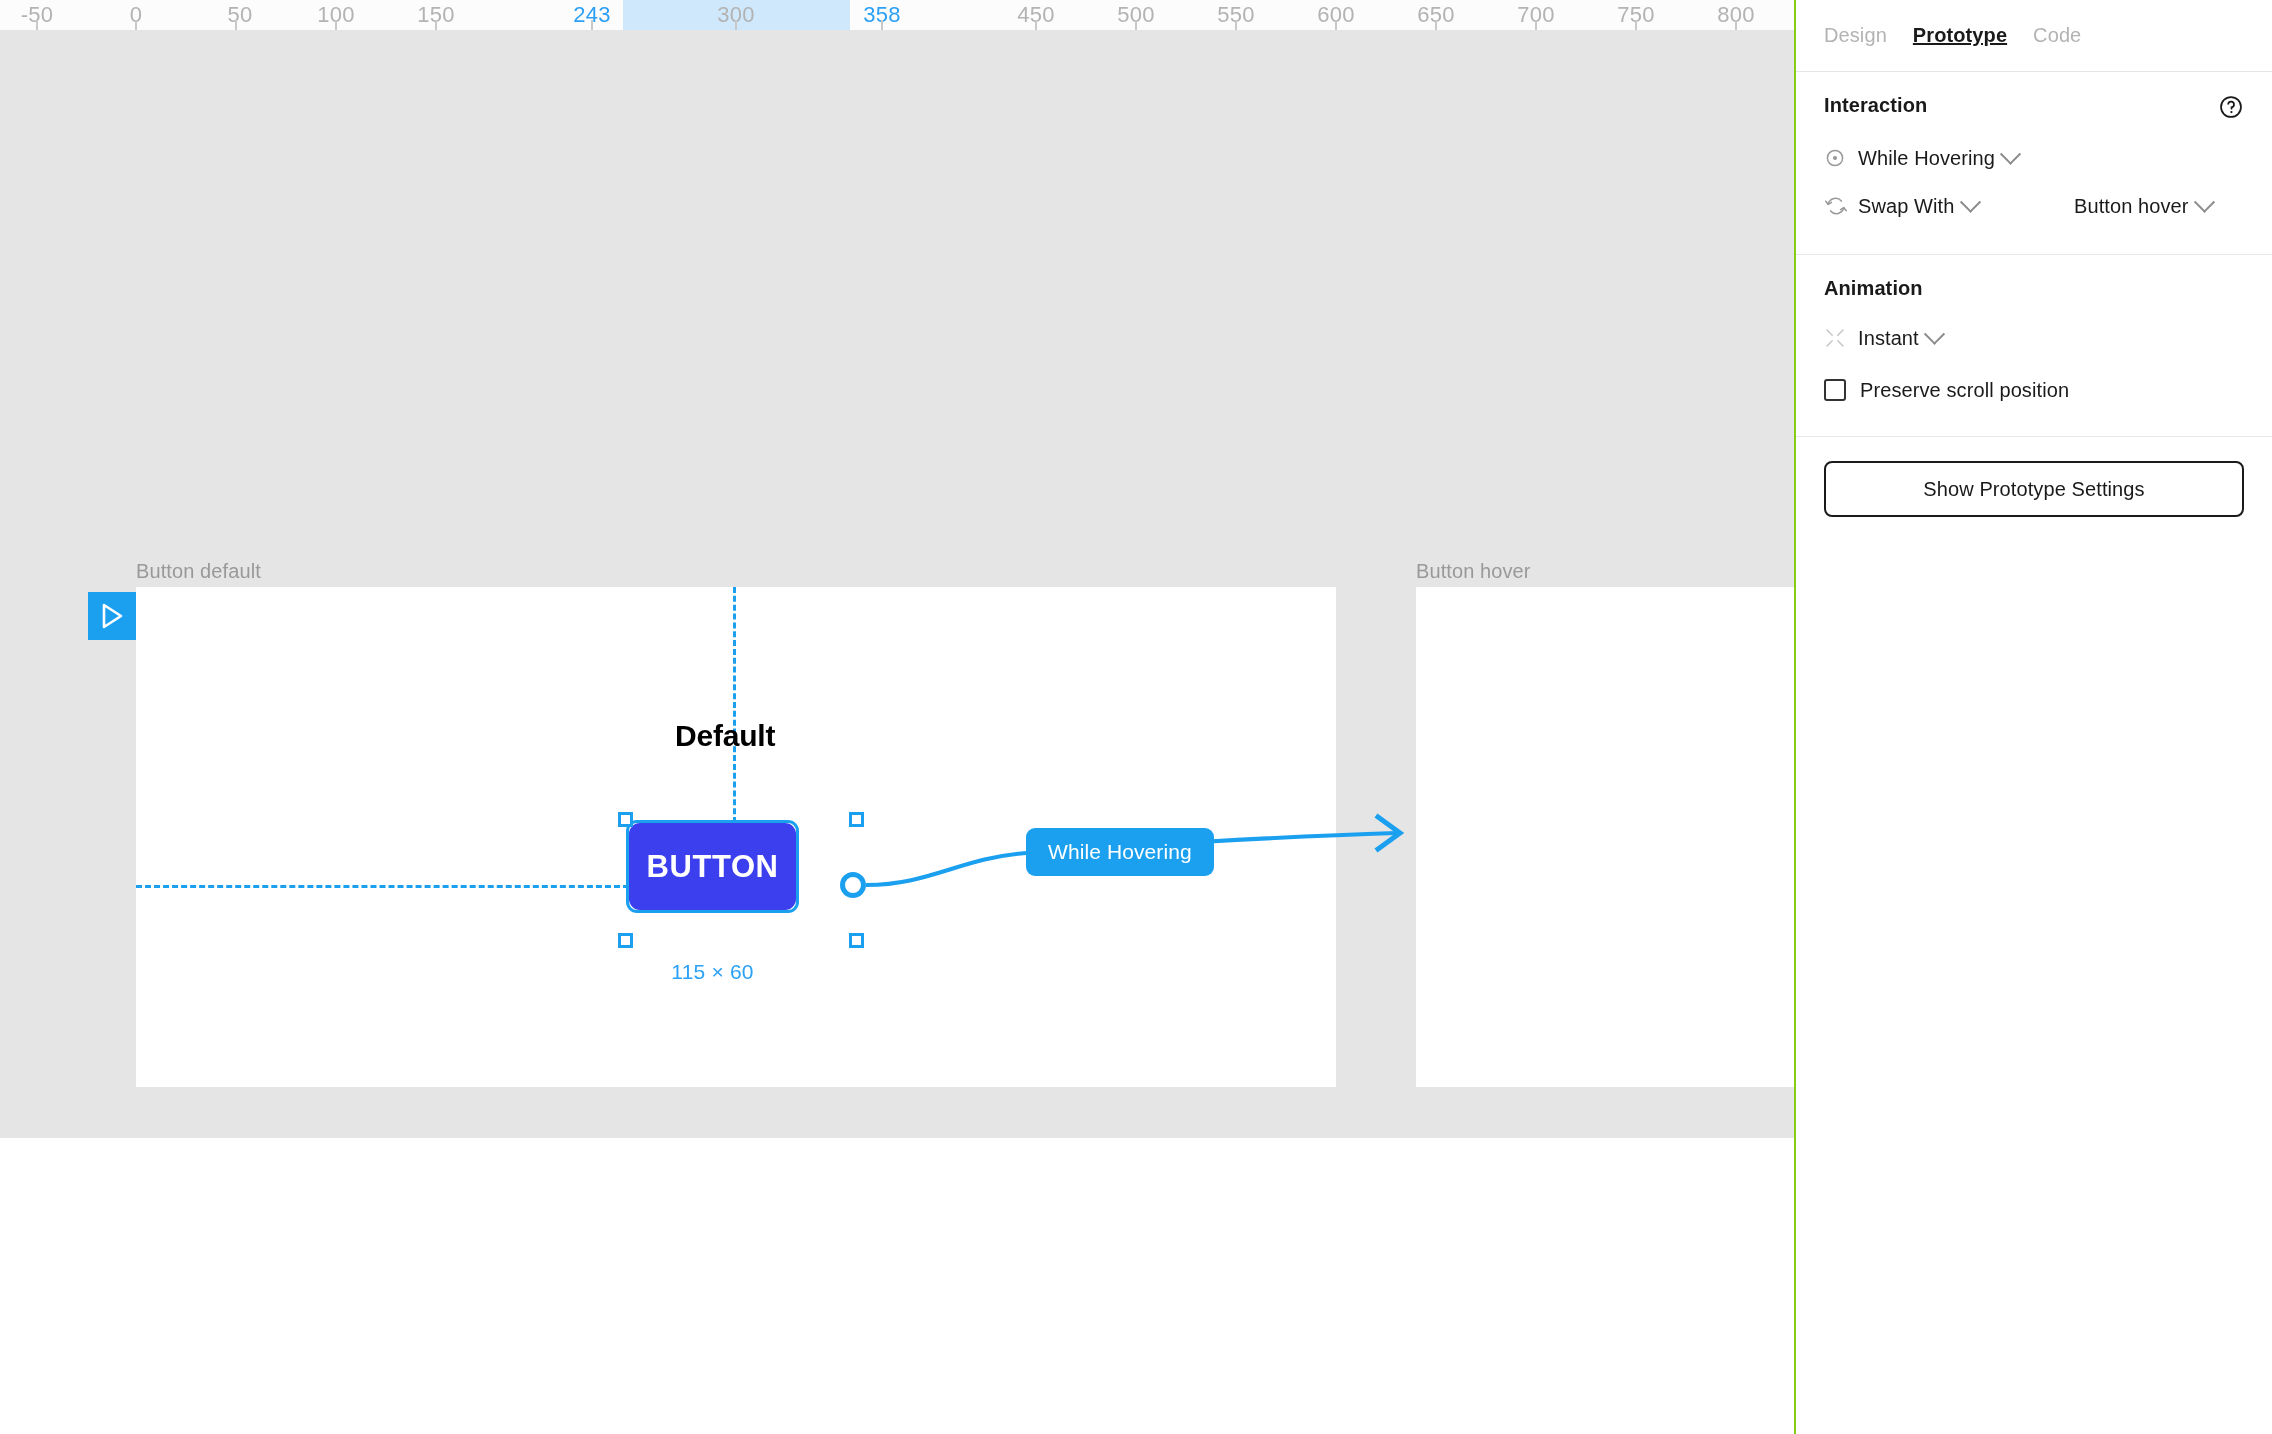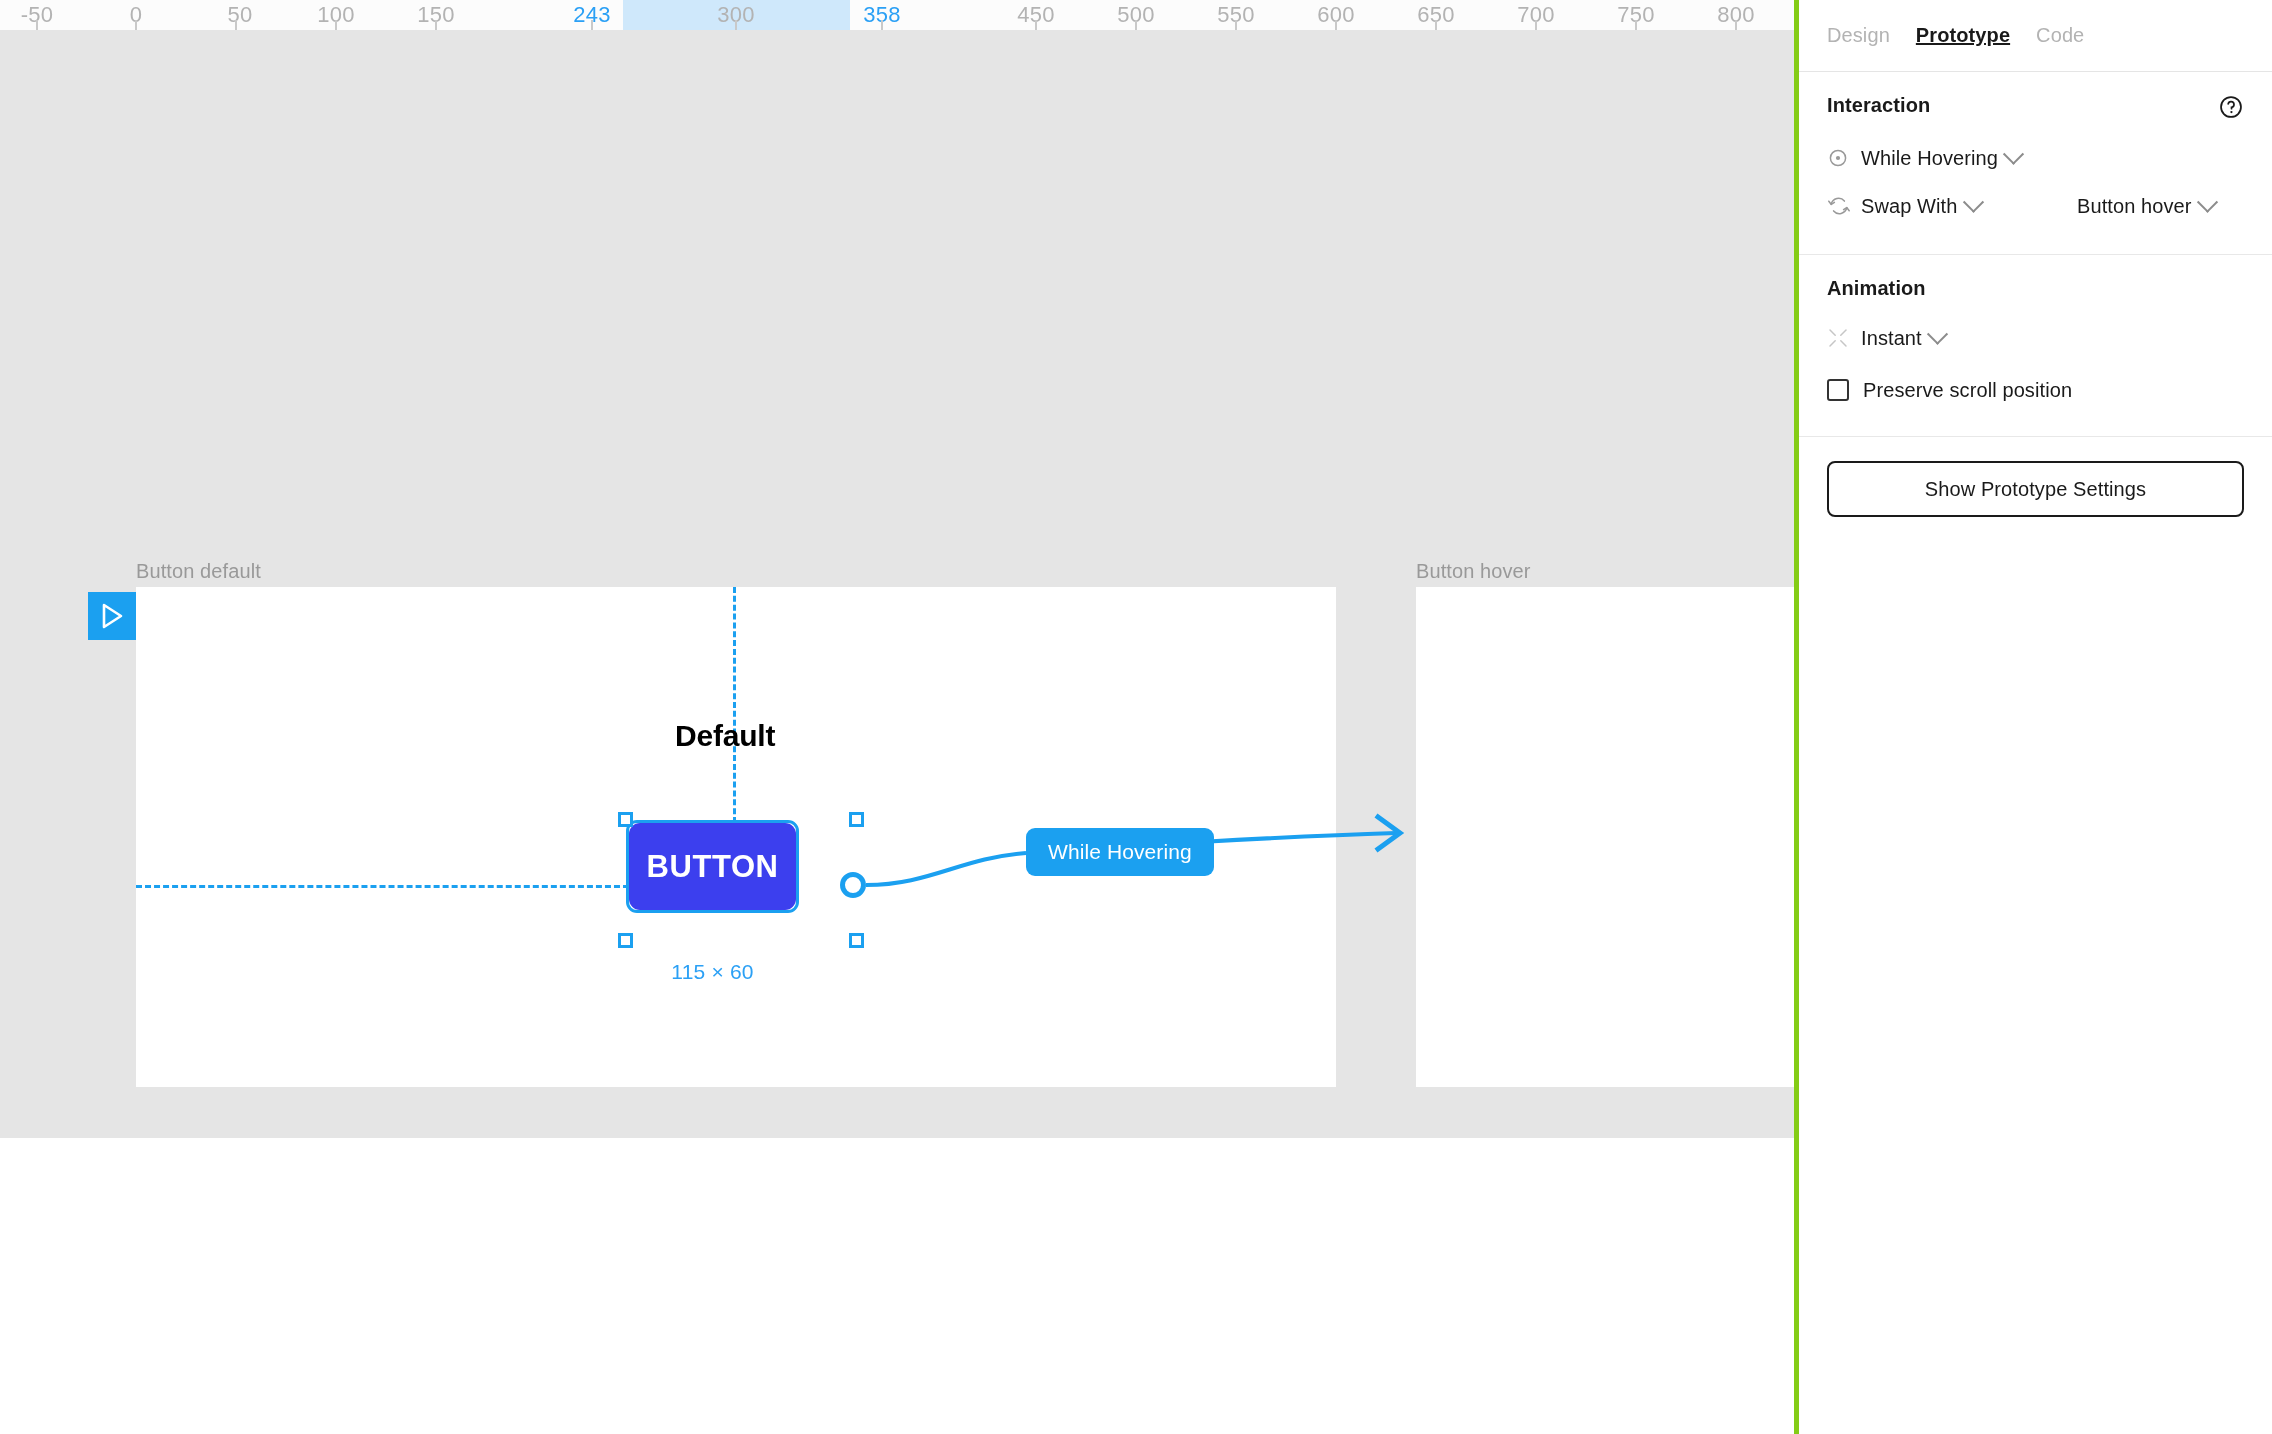--- a/index.html
+++ b/index.html
@@ -177,21 +177,21 @@
     letter-spacing: 0.1px;
   }
 
   
   #panel {
     position: absolute;
     right: 0; top: 0;
     width: 478px;
     height: 1434px;
     background: #ffffff;
-    border-left: 5px solid #84cc16;
+    border-left: 2px solid #84cc16;
     box-sizing: border-box;
   }
   #panel-tabs {
     display: flex;
     align-items: center;
     gap: 26px;
     height: 72px;
     padding: 0 28px;
     border-bottom: 1px solid #e5e5e5;
     box-sizing: border-box;

